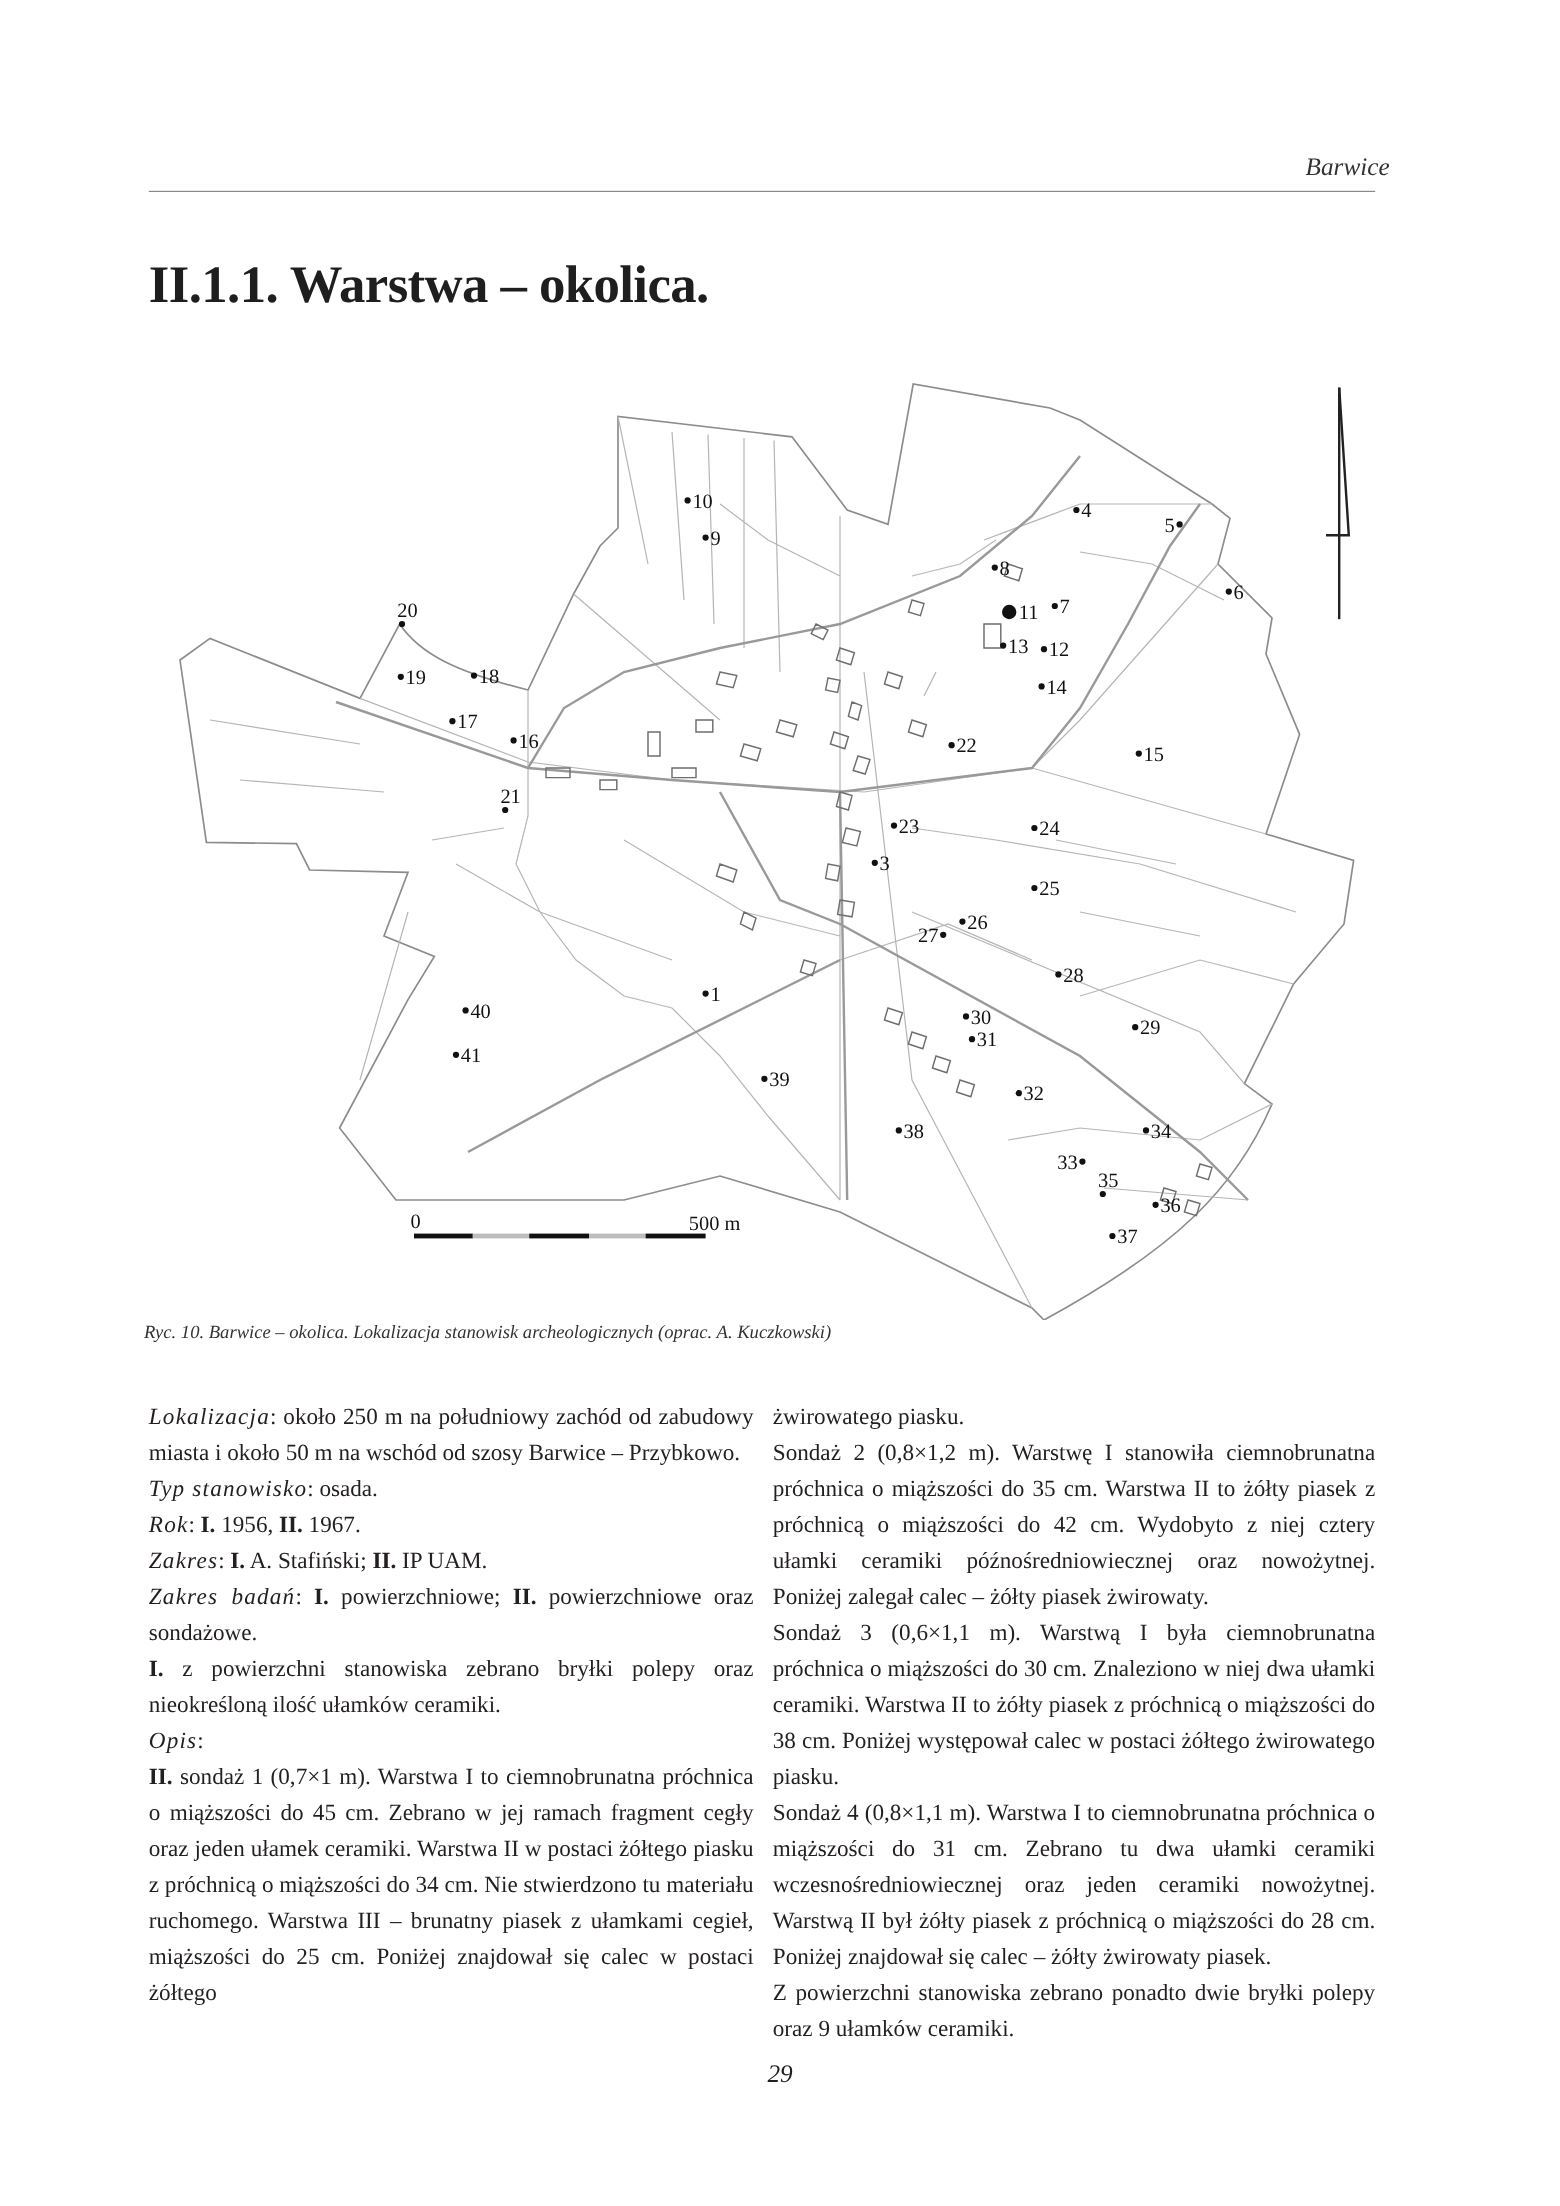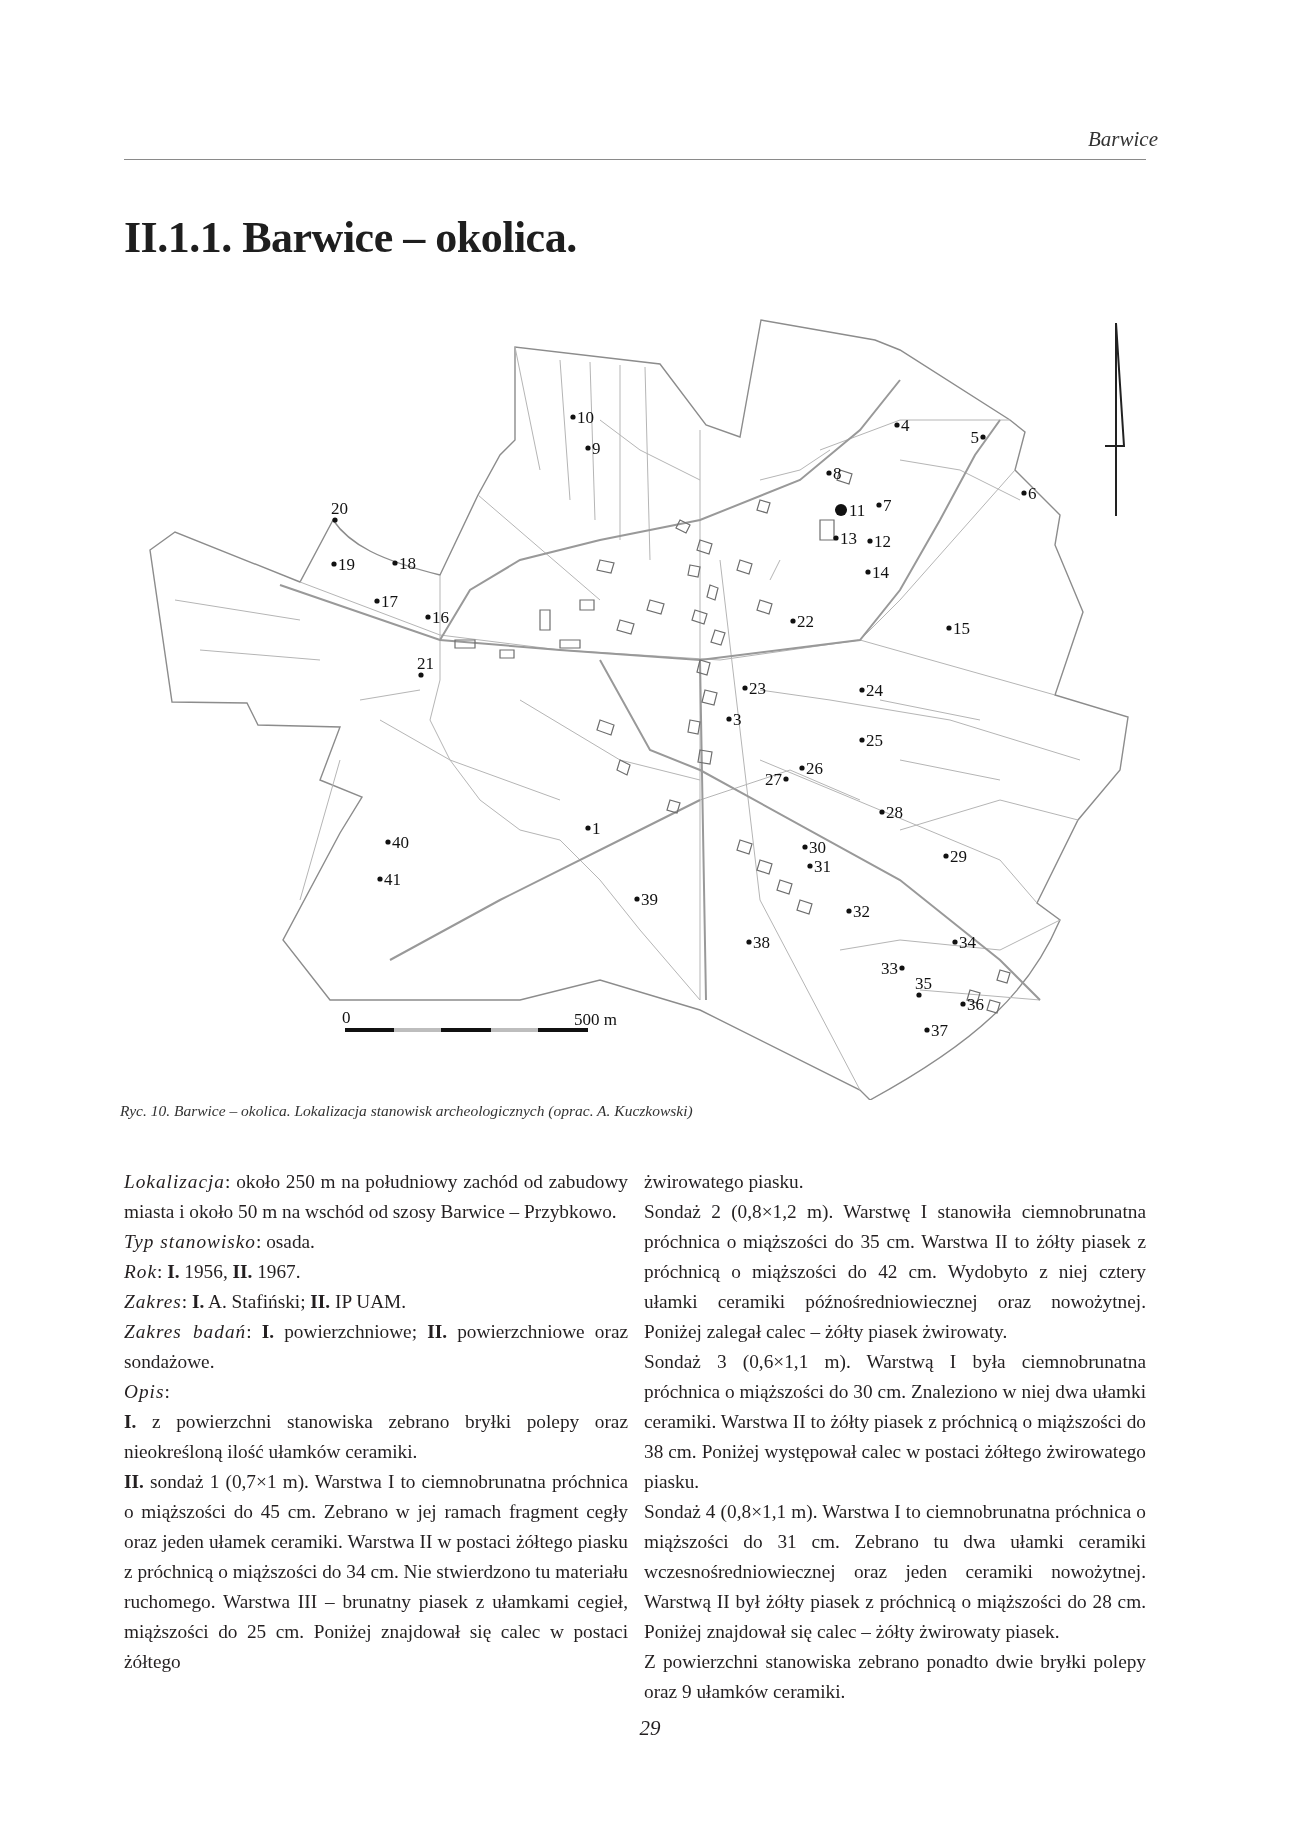--- a/index.html
+++ b/index.html
@@ -25,21 +25,21 @@
   .b { font-weight:bold; }
   .page-number { position:absolute; left:0; width:1300px; top:1716px; text-align:center;
          font-style:italic; font-size:21px; }
   .site-label { font-family:"Liberation Serif","DejaVu Serif",serif; font-size:17px; fill:#111; }
 </style>
 </head>
 <body>
 
 <div class="running-head">Barwice</div>
 <div class="head-rule"></div>
-<div class="section-title">II.1.1. Barwice – okolica.</div>
+<div class="section-title">II.1.1. Warstwa – okolica.</div>
 
 <div class="map">
   <svg viewBox="0 0 1300 1100" xmlns="http://www.w3.org/2000/svg">
     <g fill="none" stroke="#8c8c8c" stroke-width="1.4">
 
       <path d="M150,550 L175,532 L300,582 L333,520 C350,545 380,560 440,575 L478,495 L500,455 L515,440 L515,347 L660,364 L706,425 L740,437 L761,320 L875,340 L900,350 L1010,420 L1025,432 L1015,470 L1060,515 L1055,545 L1083,612 L1055,695 L1128,717 L1120,770 L1078,820 L1037,903 L1060,920 C1030,990 980,1040 870,1100 L860,1090 L700,1010 L600,980 L520,1000 L330,1000 L283,940 L340,833 L362,797 L320,780 L340,727 L258,725 L247,703 L172,702 Z"></path>
 
       <path stroke="#b5b5b5" stroke-width="1" d="
         M478,495 L600,600 M515,347 L540,470 M560,360 L570,500 M590,362 L595,520 M620,365 L620,540 M645,367 L650,560
         M300,582 L440,635 L560,650 L720,660 L860,640 L1055,695
@@ -178,22 +178,22 @@
 </div>
 
 <div class="caption">Ryc. 10. Barwice – okolica. Lokalizacja stanowisk archeologicznych (oprac. A. Kuczkowski)</div>
 
 <div class="col col-left">
   <p><span class="lbl">Lokalizacja</span><span>: około 250 m na południowy zachód od zabudowy miasta i około 50 m na wschód od szosy Barwice – Przybkowo.</span></p>
   <p><span class="lbl">Typ stanowisko</span><span>: osada.</span></p>
   <p><span class="lbl">Rok</span><span>: </span><span class="b">I.</span><span> 1956, </span><span class="b">II.</span><span> 1967.</span></p>
   <p><span class="lbl">Zakres</span><span>: </span><span class="b">I.</span><span> A. Stafiński; </span><span class="b">II.</span><span> IP UAM.</span></p>
   <p><span class="lbl">Zakres badań</span><span>: </span><span class="b">I.</span><span> powierzchniowe; </span><span class="b">II.</span><span> powierzchniowe oraz sondażowe.</span></p>
+  <p><span class="b">I.</span><span> z powierzchni stanowiska zebrano bryłki polepy oraz nieokreśloną ilość ułamków ceramiki.</span></p>
   <p><span class="lbl">Opis</span><span>:</span></p>
-  <p><span class="b">I.</span><span> z powierzchni stanowiska zebrano bryłki polepy oraz nieokreśloną ilość ułamków ceramiki.</span></p>
   <p><span class="b">II.</span><span> sondaż 1 (0,7×1 m). Warstwa I to ciemnobrunatna próchnica o miąższości do 45 cm. Zebrano w jej ramach fragment cegły oraz jeden ułamek ceramiki. Warstwa II w postaci żółtego piasku z próchnicą o miąższości do 34 cm. Nie stwierdzono tu materiału ruchomego. Warstwa III – brunatny piasek z ułamkami cegieł, miąższości do 25 cm. Poniżej znajdował się calec w postaci żółtego</span></p>
 </div>
 
 <div class="col col-right">
   <p>żwirowatego piasku.</p>
   <p>Sondaż 2 (0,8×1,2 m). Warstwę I stanowiła ciemnobrunatna próchnica o miąższości do 35 cm. Warstwa II to żółty piasek z próchnicą o miąższości do 42 cm. Wydobyto z niej cztery ułamki ceramiki późnośredniowiecznej oraz nowożytnej. Poniżej zalegał calec – żółty piasek żwirowaty.</p>
   <p>Sondaż 3 (0,6×1,1 m). Warstwą I była ciemnobrunatna próchnica o miąższości do 30 cm. Znaleziono w niej dwa ułamki ceramiki. Warstwa II to żółty piasek z próchnicą o miąższości do 38 cm. Poniżej występował calec w postaci żółtego żwirowatego piasku.</p>
   <p>Sondaż 4 (0,8×1,1 m). Warstwa I to ciemnobrunatna próchnica o miąższości do 31 cm. Zebrano tu dwa ułamki ceramiki wczesnośredniowiecznej oraz jeden ceramiki nowożytnej. Warstwą II był żółty piasek z próchnicą o miąższości do 28 cm. Poniżej znajdował się calec – żółty żwirowaty piasek.</p>
   <p>Z powierzchni stanowiska zebrano ponadto dwie bryłki polepy oraz 9 ułamków ceramiki.</p>
 </div>

